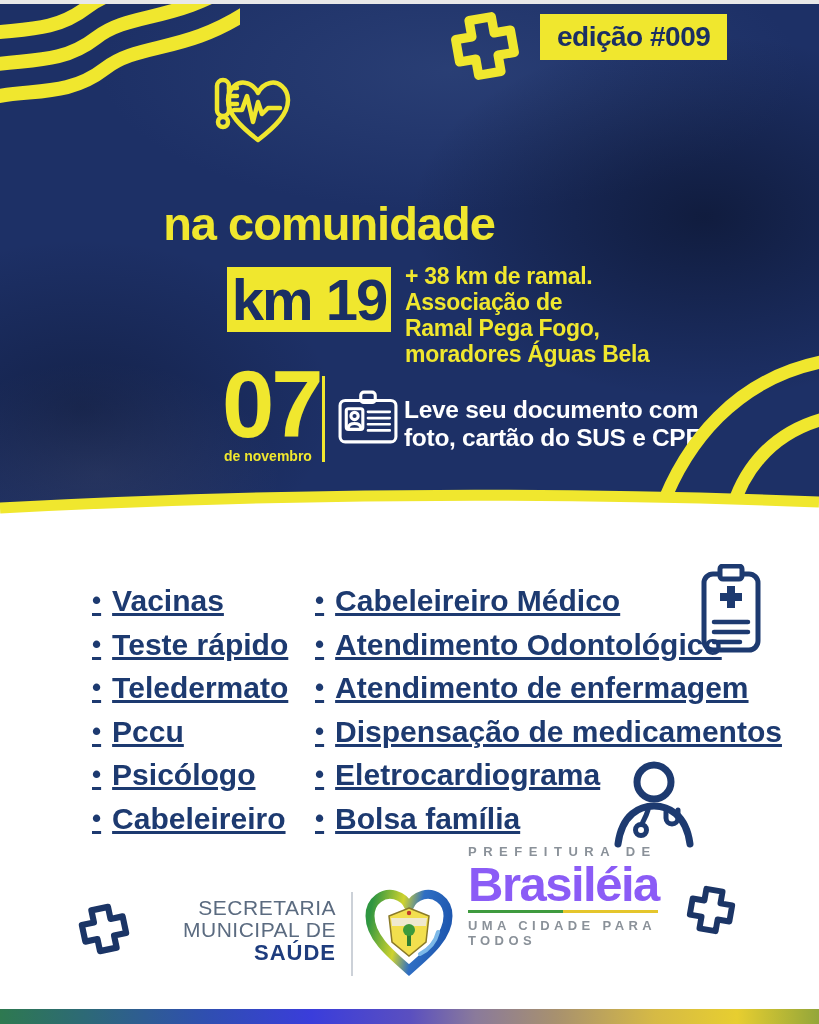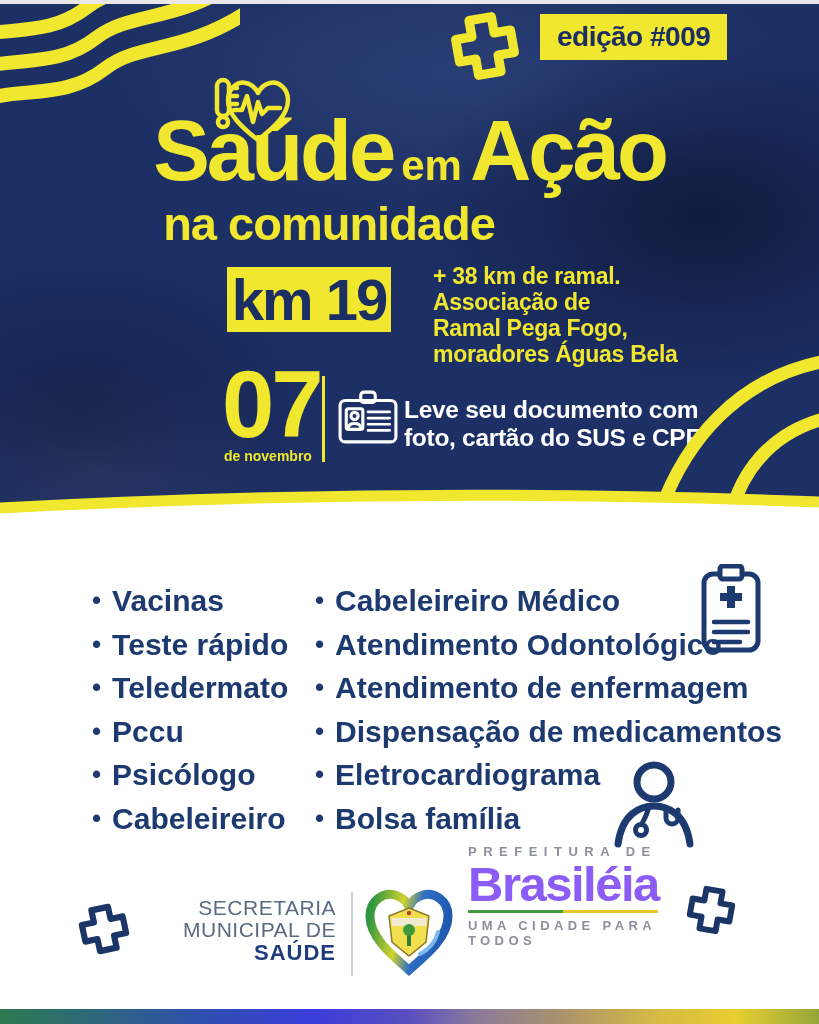--- a/index.html
+++ b/index.html
@@ -34,21 +34,21 @@
   .subtitle {
     position:absolute; left:0; top:192px; width:658px; text-align:center;
     color:#f0e72e; font-size:47px; font-weight:bold; letter-spacing:-1px;
   }
   .km-box {
     position:absolute; left:227px; top:263px; width:164px; height:65px;
     background:#f0e72e; color:#1b2f63; font-weight:bold; font-size:58px;
     display:flex; align-items:center; justify-content:center; letter-spacing:-2px;
   }
   .km-details {
-    position:absolute; left:433px; top:259px; color:#f0e72e;
+    position:absolute; left:405px; top:259px; color:#f0e72e;
     font-size:23px; font-weight:bold; line-height:26px; letter-spacing:-0.3px;
   }
   .km-details span { display:block; }
   .date-day {
     position:absolute; left:222px; top:354px; color:#f0e72e;
     font-size:94px; font-weight:bold; letter-spacing:-3px; line-height:1;
   }
   .date-month {
     position:absolute; left:224px; top:444px; width:86px; text-align:left;
     color:#f0e72e; font-size:14px; font-weight:bold; white-space:nowrap;
@@ -58,21 +58,21 @@
   }
   .doc-note {
     position:absolute; left:404px; top:392px; color:#ffffff;
     font-size:24.5px; font-weight:bold; line-height:28px; letter-spacing:-0.3px;
   }
   .doc-note span { display:block; }
   
   .svc-col { position:absolute; color:#1d3a70; font-size:30px; font-weight:bold; }
   .svc-col.left  { left:92px;  top:576px; }
   .svc-col.right { left:315px; top:576px; }
-  .svc { line-height:42.5px; white-space:nowrap; }
+  .svc { line-height:42.5px; white-space:nowrap;text-decoration:underline; }
   .svc::before { content:"•"; font-size:26px; margin-right:11px; position:relative; top:-2px; }
   
   .org-block {
     position:absolute; left:140px; top:893px; width:196px; text-align:right;
     color:#5b6b80; font-size:21px; line-height:22px; letter-spacing:0.5px;
   }
   .org-block .org-strong { color:#1e3c7d; font-weight:bold; font-size:22px; letter-spacing:1px; margin-top:1px; }
   .footer-divider { position:absolute; left:351px; top:888px; width:2px; height:84px; background:#ccd1d8; }
   .brand-block { position:absolute; left:468px; top:840px; width:200px; }
   .brand-top { color:#8a9199; font-size:13px; letter-spacing:6.5px; font-weight:bold; }
@@ -112,21 +112,20 @@
     <svg class="svg-abs" style="left:210px; top:68px;" width="92" height="76" viewBox="0 0 92 76">
       <g fill="none" stroke="#f0e72e" stroke-width="4.5" stroke-linecap="round" stroke-linejoin="round">
         <path d="M48,68 C30,54 18,42 18,28 C18,16 28,9 36,11 C43,12.5 46,17 48,21 C50,17 53,12.5 60,11 C68,9 78,16 78,28 C78,42 66,54 48,68 Z"></path>
         <rect x="7" y="8" width="12" height="36" rx="6"></rect>
         <path d="M19,16 L27,16 M19,24 L27,24 M19,32 L27,32"></path>
         <circle cx="13" cy="50" r="5"></circle>
         <path d="M24,38 L32,38 L37,24 L43,50 L48,30 L52,42 L58,36 L70,36"></path>
       </g>
     </svg>
 
-    <div class="title"><span class="big">Saúde</span><span class="small">em</span><span class="big">Ação</span></div>
     <div class="subtitle">na comunidade</div>
 
     <div class="km-box">km 19</div>
     <div class="km-details">
       <span>+ 38 km de ramal.</span>
       <span>Associação de</span>
       <span>Ramal Pega Fogo,</span>
       <span>moradores Águas Bela</span>
     </div>
 

